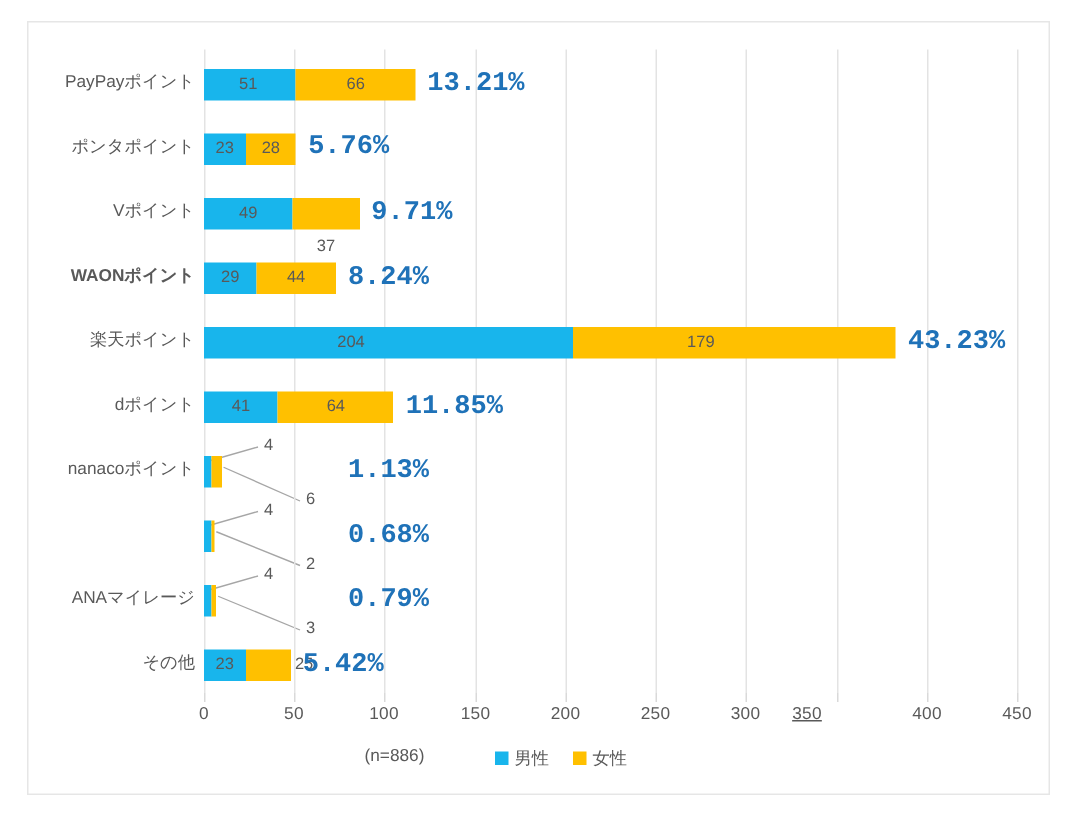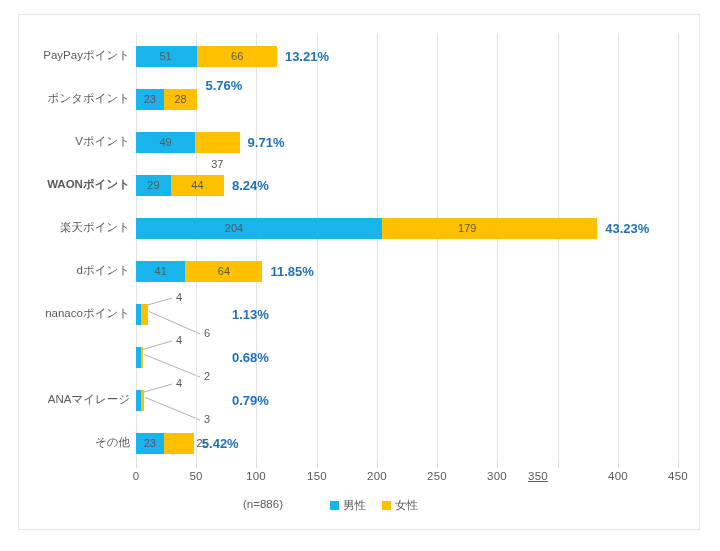--- a/index.html
+++ b/index.html
@@ -82,26 +82,27 @@
     top: 0;
     height: 21px;
     line-height: 21px;
     font-size: 11px;
     color: #595959;
     text-align: center;
     width: 100%;
   }
   .pct {
     position: absolute;
-    font-size: 13px;
+    font-size: 18px;
     font-weight: bold;
     color: #1F72B8;
     white-space: nowrap;
     line-height: 21px;
     height: 21px;
+    font-family: Liberation Mono, monospace;
   }
   .callout-label {
     position: absolute;
     font-size: 11px;
     color: #595959;
     white-space: nowrap;
     line-height: 1;
   }
   #leaders { position: absolute; left:0; top:0; width:720px; height:551px; pointer-events:none; }
   
@@ -187,21 +188,21 @@
     <div class="seg-value" style="left: 136px; top: 46px; width: 59px;">51</div>
     <div class="seg-value" style="left: 197.427px; top: 46px; width: 79.4933px;">66</div>
     <div class="pct" style="left: 284.92px; top: 46px;">13.21%</div>
     <div class="cat-label-wrap" style="top: 93px;">
       <div class="cat-label">ポンタポイント</div>
     </div>
     <div class="bar-seg bar-male" style="left: 136px; top: 89px; width: 27.7022px;"></div>
     <div class="bar-seg bar-female" style="left: 163.702px; top: 89px; width: 33.7244px;"></div>
     <div class="seg-value" style="left: 136px; top: 89px; width: 27.7022px;">23</div>
     <div class="seg-value" style="left: 163.702px; top: 89px; width: 33.7244px;">28</div>
-    <div class="pct" style="left: 205.427px; top: 75px;">5.76%</div>
+    <div class="pct" style="left: 205.427px; top: 88px;">5.76%</div>
     <div class="cat-label-wrap" style="top: 136px;">
       <div class="cat-label">Vポイント</div>
     </div>
     <div class="bar-seg bar-male" style="left: 136px; top: 132px; width: 59.0178px;"></div>
     <div class="bar-seg bar-female" style="left: 195.018px; top: 132px; width: 44.5644px;"></div>
     <div class="seg-value" style="left: 136px; top: 132px; width: 59.0178px;">49</div>
     <div class="seg-value" style="left: 195.018px; top: 132px; width: 44.5644px; margin-top: 22px;">37</div>
     <div class="pct" style="left: 247.582px; top: 132px;">9.71%</div>
     <div class="cat-label-wrap" style="top: 179px; font-weight: bold;">
       <div class="cat-label">WAONポイント</div>

